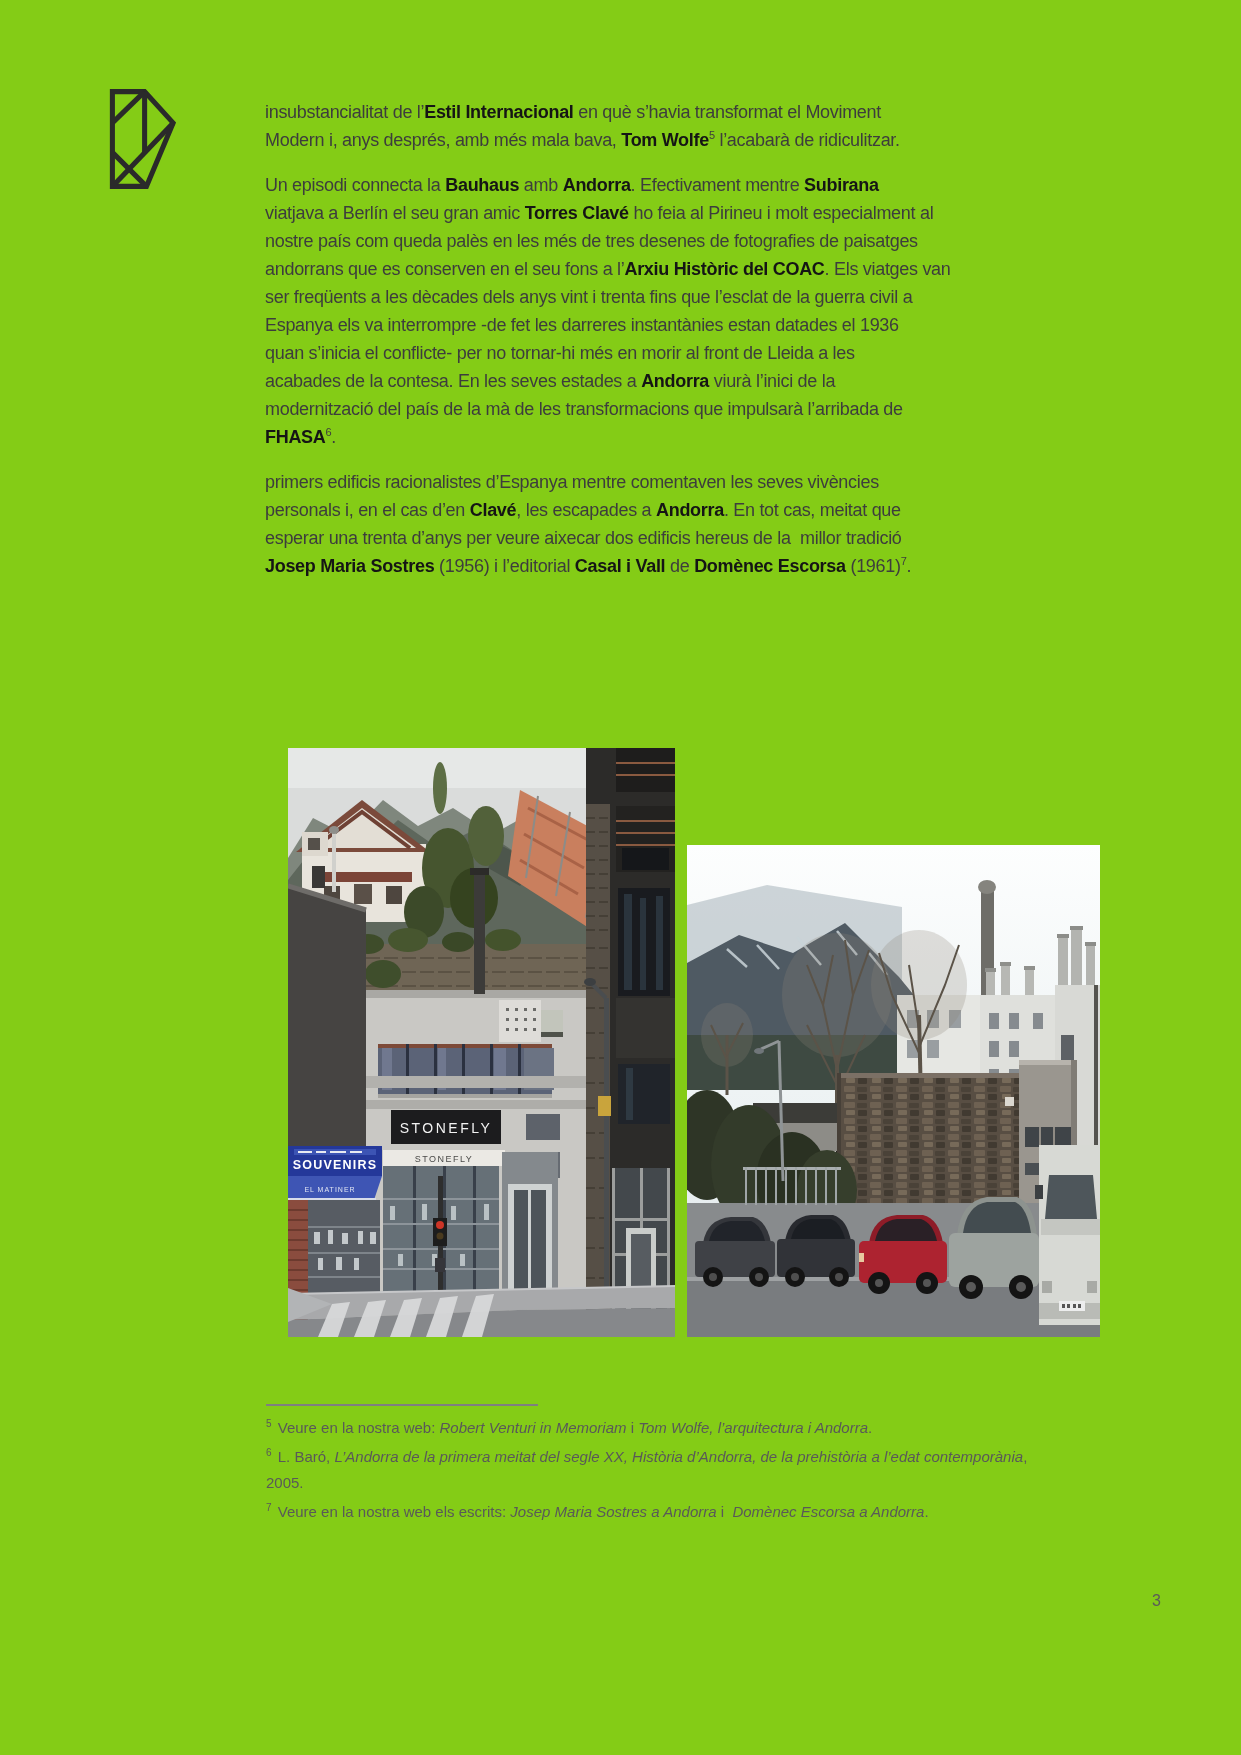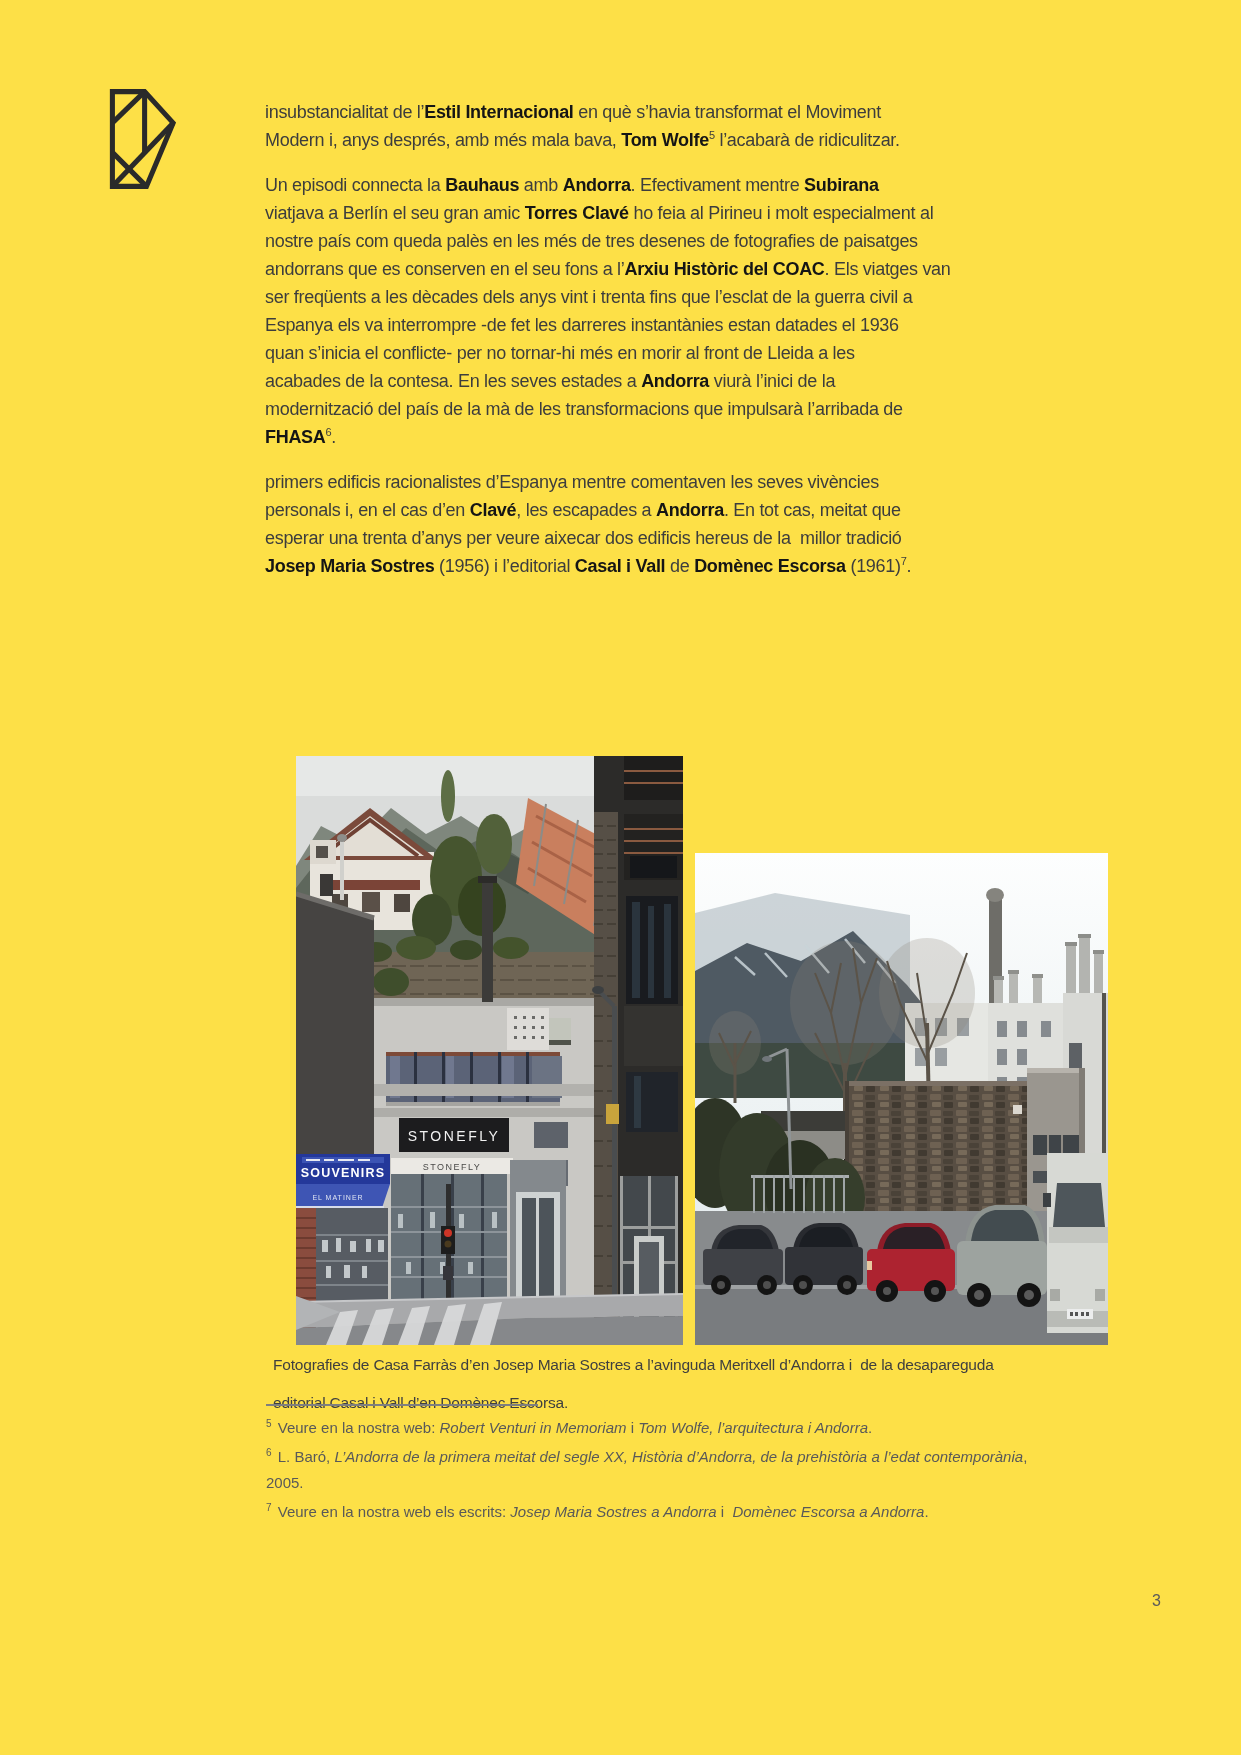--- a/index.html
+++ b/index.html
@@ -1,29 +1,29 @@
 <!DOCTYPE html>
 <html><head>
 <meta charset="utf-8">
 <style>
   html,body{margin:0;padding:0;background:#ffffff;}
-  .page{position:relative;width:1241px;height:1755px;background:#fde047;overflow:hidden;
+  .page{position:relative;width:1241px;height:1755px;background:#84cc16;overflow:hidden;
         font-family:"Liberation Sans",sans-serif;}
 
   .logo{position:absolute;left:94px;top:74px;width:92px;height:130px;}
 
   .body-col{position:absolute;left:265px;top:98px;width:792px;}
   .para{margin:0 0 17px 0;}
   .tline{white-space:pre;font-size:18px;line-height:28px;color:#3d3d3d;letter-spacing:-0.3px;}
   .b{font-weight:700;color:#151515;}
   sup{font-size:11px;line-height:0;}
 
   .fig-left{position:absolute;left:288px;top:748px;width:387px;height:589px;}
   .fig-right{position:absolute;left:687px;top:845px;width:413px;height:492px;}
-  figure{margin:8px;padding:0;}
+  figure{margin:0;padding:0;}
 
   .caption{position:absolute;left:273px;top:1346px;width:815px;}
   .caption .tline{font-size:15.5px;line-height:38px;color:#3f3f3f;letter-spacing:-0.2px;}
 
   .footnotes{position:absolute;left:266px;top:1404px;width:800px;
              font-size:15px;color:#595959;line-height:26px;}
   .fn-sep{width:272px;border-top:2px solid #7f7f7f;margin:0 0 9px 0;}
   .fn{margin:0 0 3px 0;}
   .fn .i{font-style:italic;}
   .fn sup{font-size:10px;margin-right:2px;}
@@ -517,24 +517,20 @@
               <rect x="375" y="459" width="3" height="4"></rect>
               <rect x="380" y="459" width="3" height="4"></rect>
               <rect x="386" y="459" width="3" height="4"></rect>
               <rect x="391" y="459" width="3" height="4"></rect>
             </g>
         </g>
       </g>
     </svg>
   </figure>
 
-  <div class="caption">
-      <div class="tline"><span>Fotografies de Casa Farràs d’en Josep Maria Sostres a l’avinguda Meritxell d’Andorra i  de la desapareguda</span></div>
-      <div class="tline"><span>editorial Casal i Vall d’en Domènec Escorsa.</span></div>
-    </div>
 
   <div class="footnotes">
     <div class="fn-sep"></div>
     <div class="fn">
       <sup>5</sup><span class="seg-wrap"><span> Veure en la nostra web: </span><span class="i">Robert Venturi in Memoriam</span><span> i </span><span class="i">Tom Wolfe, l’arquitectura i Andorra</span><span>.</span></span>
     </div>
     <div class="fn">
       <sup>6</sup><span class="seg-wrap"><span> L. Baró, </span><span class="i">L’Andorra de la primera meitat del segle XX, Història d’Andorra, de la prehistòria a l’edat contemporània</span><span>, 2005.</span></span>
     </div>
     <div class="fn">

